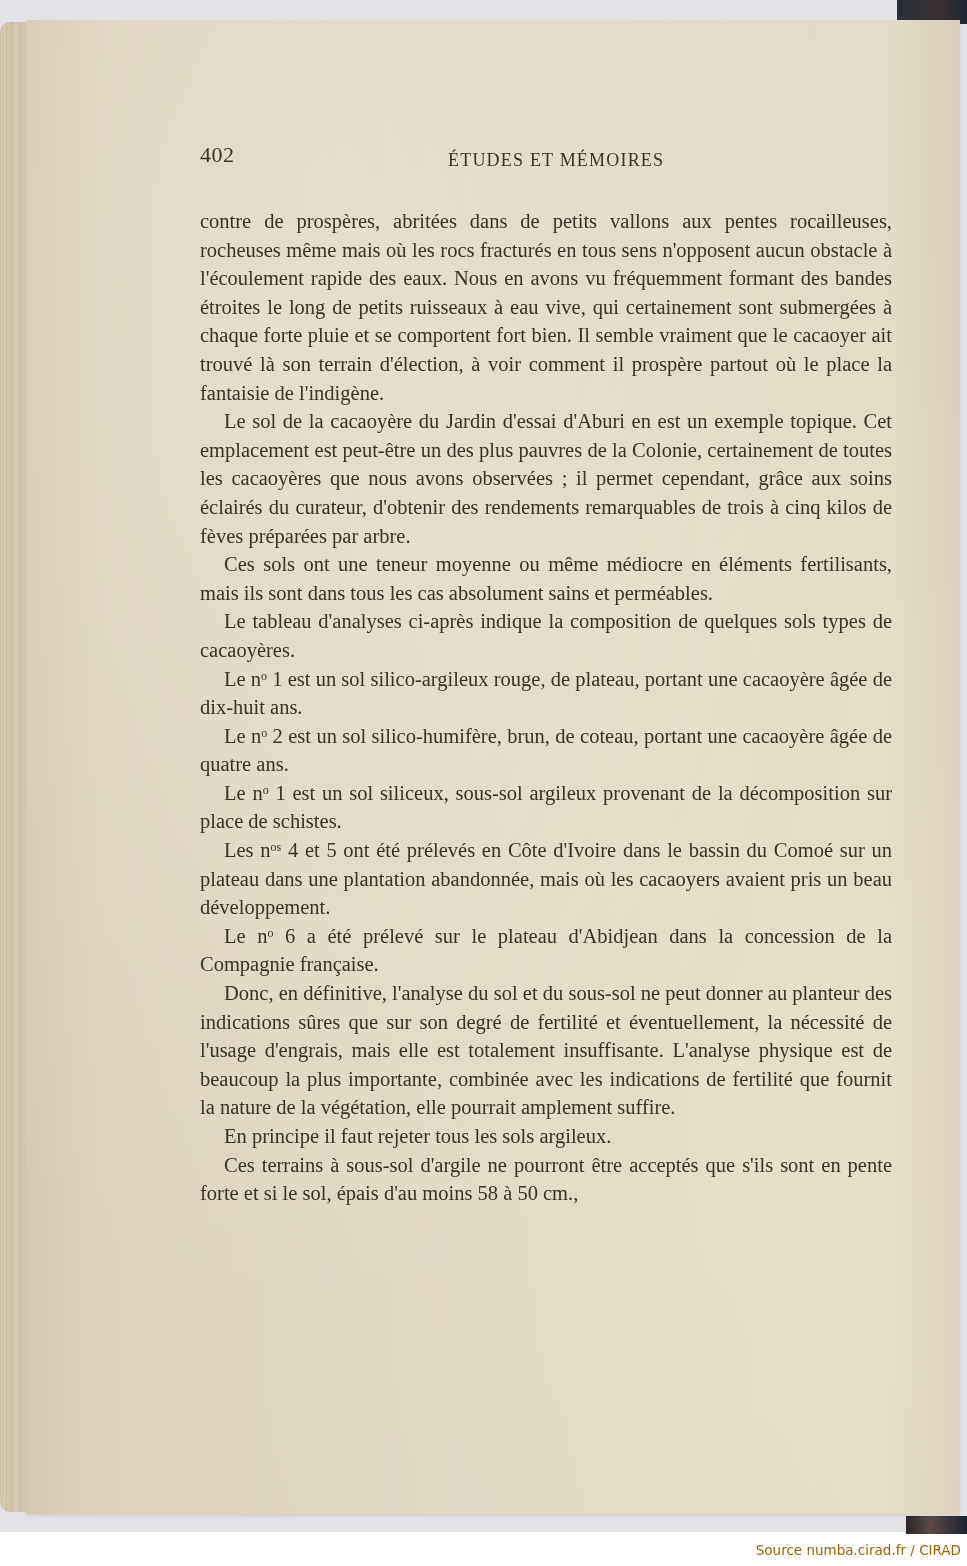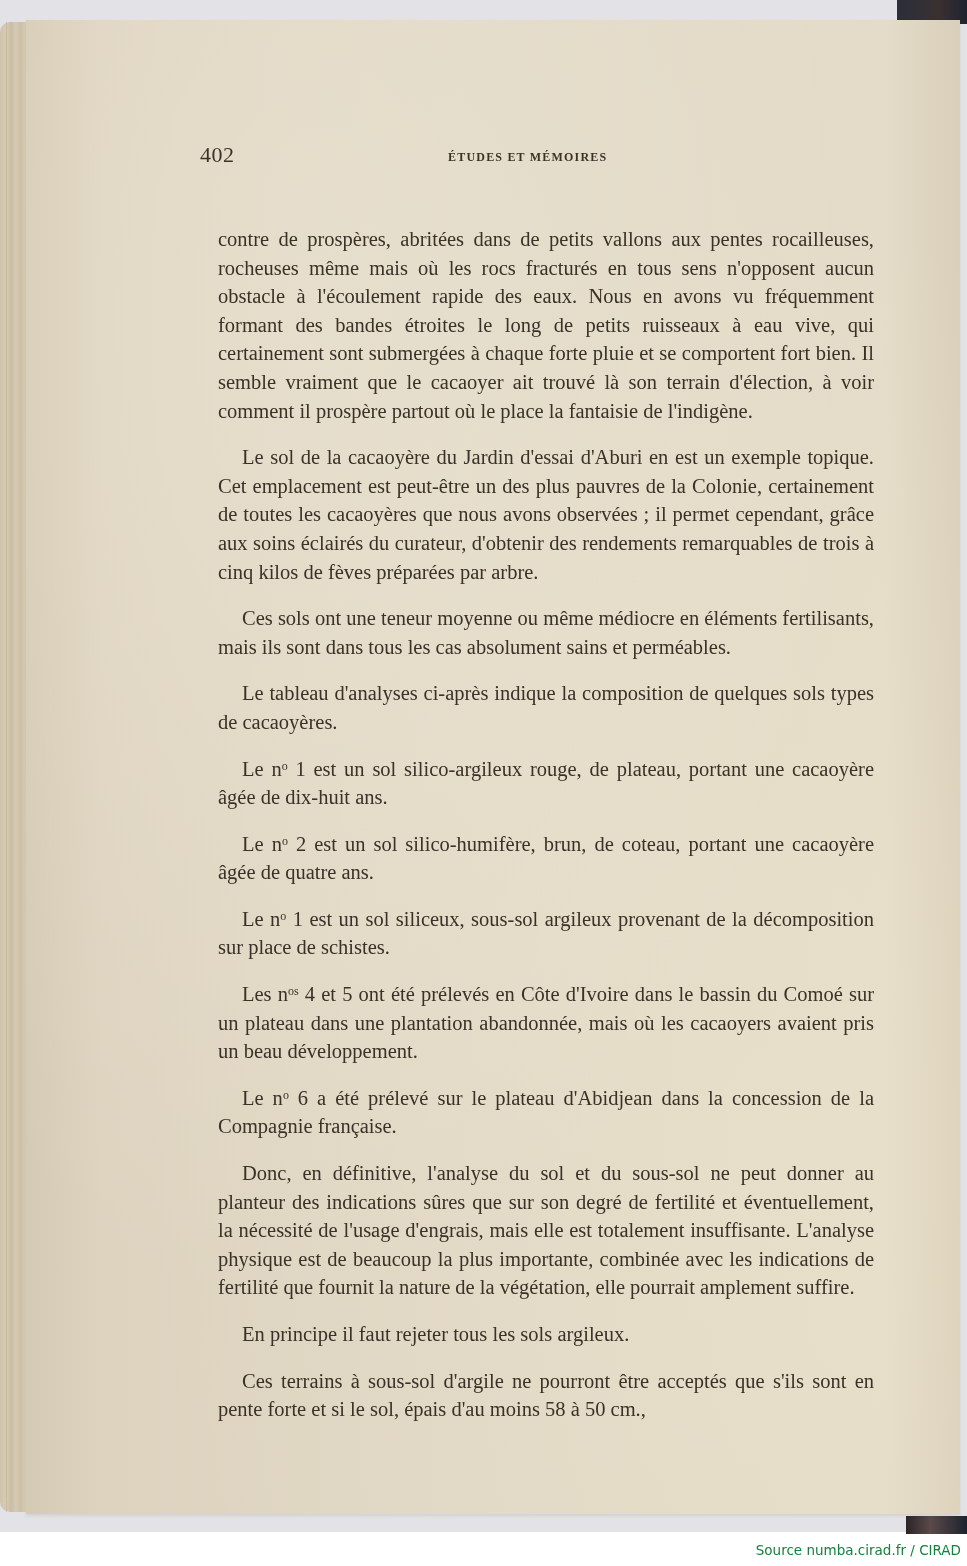--- a/index.html
+++ b/index.html
@@ -63,53 +63,52 @@
   }
   .folio {
     position: absolute;
     left: 0; top: 0;
     font-size: 22px;
     letter-spacing: 0.5px;
   }
   .running-title {
     position: absolute;
     left: 248px; top: 8px;
-    font-size: 12px;
+    font-size: 18px;
     letter-spacing: 1.2px;
     font-variant: small-caps;
-    font-weight: bold;
   }
   .body-text {
     position: absolute;
     left: 174px; top: 187px;
     width: 692px;
     font-family: "Liberation Serif", "DejaVu Serif", serif;
     font-size: 20.5px;
     line-height: 28.6px;
     color: #3a3128;
     text-align: justify;
   }
   .body-text p {
-    margin: 18px;
+    margin: 0;
     text-indent: 0;
   }
   .body-text p.indent {
     text-indent: 24px;
   }
   .body-text sup {
     font-size: 12px;
     line-height: 0;
     vertical-align: 6px;
   }
   .source-credit {
     position: absolute;
     right: 6px; top: 1542px;
     font-family: "DejaVu Sans", "Liberation Sans", sans-serif;
     font-size: 13.5px;
-    color: #15803d;
+    color: #a16207;
   }
 </style>
 </head>
 <body>
 
 <div class="scan-area"></div>
 <div class="binding-top"></div>
 <div class="binding-bottom"></div>
 <div class="page-stack"></div>
 

